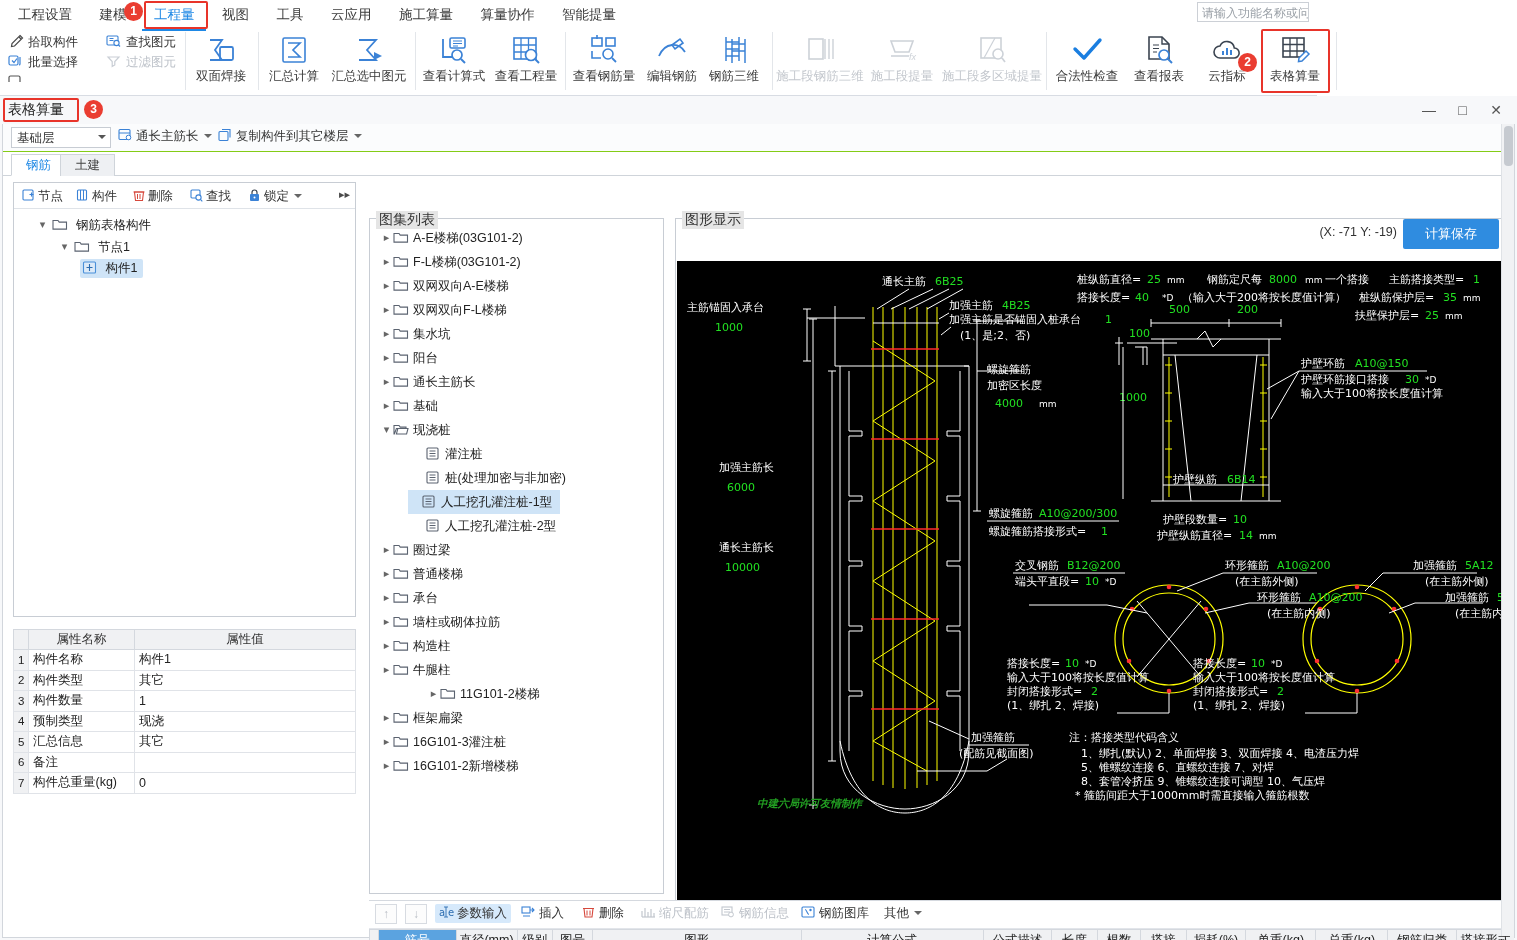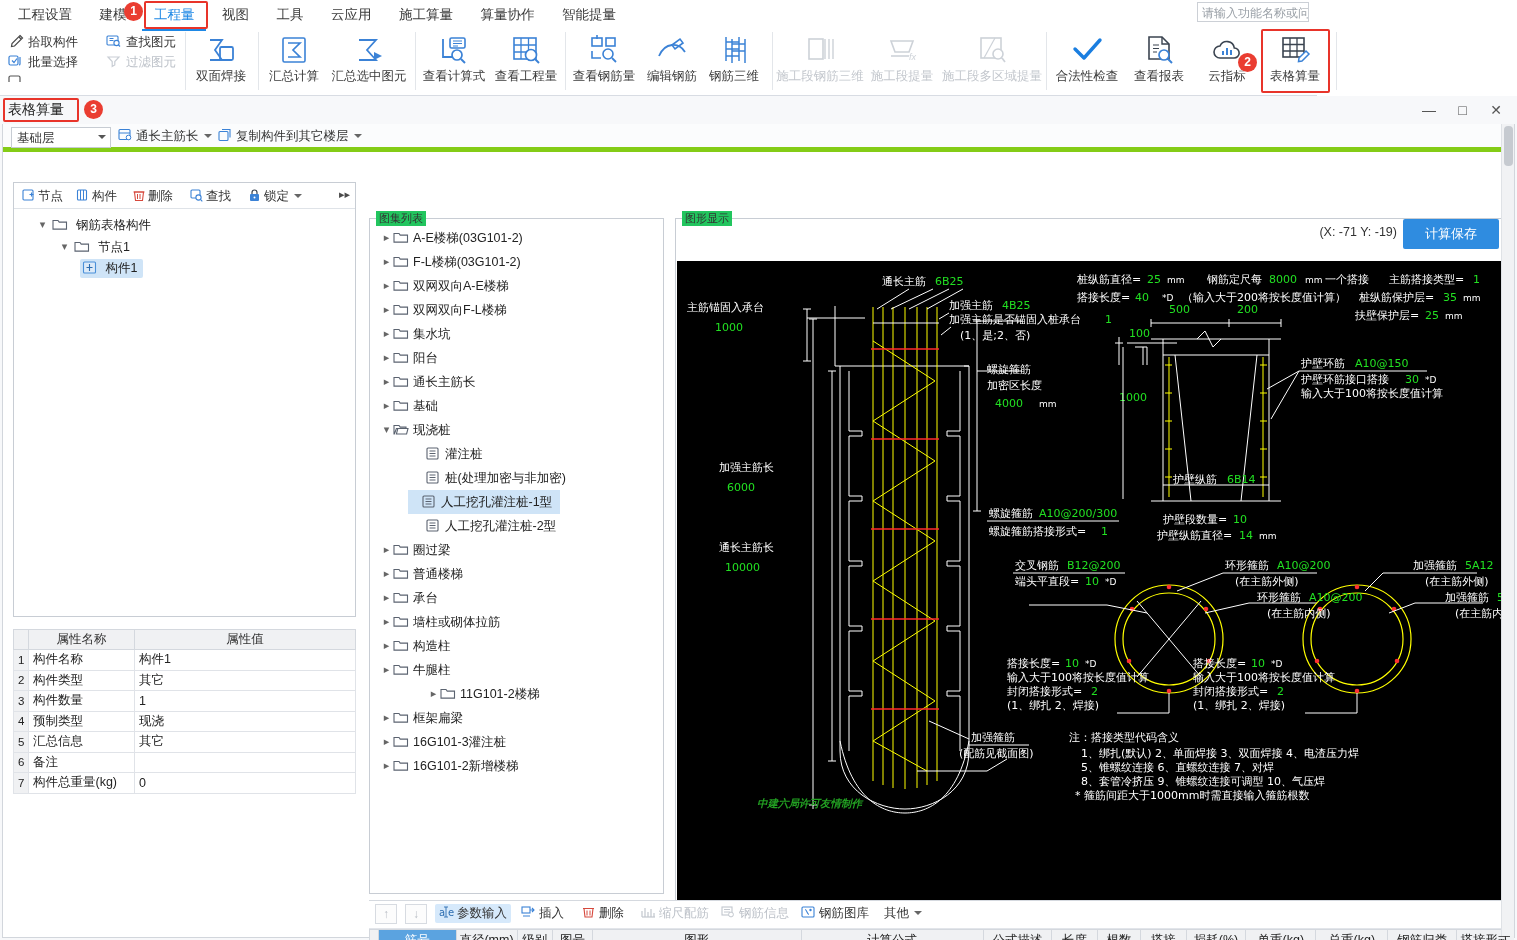--- a/index.html
+++ b/index.html
@@ -32,34 +32,34 @@
                background:#fff; font-size:12px; color:#9aa0a7; padding:2px 4px; line-height:16px; overflow:hidden; white-space:nowrap;}
 
   
   #subwin { position:absolute; left:0; top:96px; width:1517px; height:844px; background:#f7f8fa; }
   #subtitle { position:relative; height:30px; }
   #subtitle .t { position:absolute; left:8px; top:5px; font-size:14px; color:#222; }
   .wbtns { position:absolute; right:6px; top:4px; }
   .wbtn { display:inline-block; width:30px; height:22px; text-align:center; line-height:20px; font-size:14px; color:#555; cursor:default;}
   #subbody { position:absolute; left:2px; top:28px; width:1513px; height:814px; background:#fff; border:1px solid #d2d6dc; border-top:none; }
 
-  #toolrow { position:relative; height:28px; border-bottom:5px solid #84cc16; background:#fbfcfd; }
+  #toolrow { position:relative; height:28px; border-bottom:1px solid #84cc16; background:#fbfcfd; }
   .combo { position:absolute; left:8px; top:3px; width:100px; height:21px; border:1px solid #c7ccd3; background:#fff;
            font-size:12.5px; padding:2px 14px 2px 5px; color:#333; }
   .combo .ca { position:absolute; right:4px; top:7px; border-left:4px solid transparent; border-right:4px solid transparent; border-top:4px solid #555;}
   .tcmd { position:absolute; top:4px; font-size:12.5px; color:#333; white-space:nowrap; cursor:default;}
   .tcmd .si { display:inline-block; width:15px; height:14px; vertical-align:-2px; margin-right:3px;}
   .caret { display:inline-block; border-left:4px solid transparent; border-right:4px solid transparent; border-top:4px solid #666; vertical-align:2px; margin-left:5px;}
 
   #tabrow { position:relative; height:24px; background:#fff; border-bottom:1px solid #cfd4da; }
   .ptab { position:absolute; top:2px; height:22px; line-height:21px; padding:0 14px; font-size:12.5px; cursor:default;
           border:1px solid #cfd4da; border-bottom:none; background:#eef0f3; color:#444; }
   .ptab.sel { background:#fff; color:#1e88e5; border-bottom:1px solid #fff; }
   .frame { position:absolute; border:1px solid #c8cdd4; }
-  .frame-lbl { position:absolute; top:-8px; left:6px; background:#22c55e; padding:0 3px; font-size:11px; color:#333;text-align:right; }
+  .frame-lbl { position:absolute; top:-8px; left:6px; background:#e5e5e5; padding:0 3px; font-size:14px; color:#333;text-align:right; }
 
   
   #ltool { position:absolute; left:0; top:0; width:100%; height:26px; border-bottom:1px solid #dfe3e8; background:#fff;}
   .ltcmd { position:absolute; top:5px; font-size:12.5px; color:#333; white-space:nowrap; cursor:default;}
   .ltcmd .si { display:inline-block; width:14px; height:13px; vertical-align:-2px; margin-right:2px;}
   .tnode { position:absolute; font-size:12.5px; color:#222; white-space:nowrap; cursor:default; height:19px; line-height:19px;}
   .tw { display:inline-block; width:13px; text-align:center; color:#666; font-size:9px; vertical-align:1px;}
   .ticon { display:inline-block; width:16px; height:13px; vertical-align:-2px; margin-right:4px;}
   .tsel { background:#cfe4f7; padding:0 5px 0 0; border-radius:2px;}
 
@@ -339,20 +339,24 @@
             </svg></span><span>通长主筋长</span><span class="caret"></span>
       </span>
       <span class="tcmd" style="left:215px;">
         <span class="si"><svg width="15" height="14" viewBox="0 0 15 14">
               <rect x="1" y="3.5" width="9" height="9" rx="1" fill="none" stroke="#3b82d6" stroke-width="1.1"></rect>
               <path d="M4 1.5h8v8" fill="none" stroke="#3b82d6" stroke-width="1.1"></path>
             </svg></span><span>复制构件到其它楼层</span><span class="caret"></span>
       </span>
     </div>
 
+    <div id="tabrow">
+      <div class="ptab sel" style="left:8px;">钢筋</div>
+      <div class="ptab" style="left:57px;">土建</div>
+    </div>
 
     <div class="frame" style="left:10px;top:58px;width:343px;height:435px;">
       <div id="ltool">
         <span class="ltcmd" style="left:8px;">
           <span class="si"><svg width="14" height="13" viewBox="0 0 14 13">
                 <rect x="1" y="1" width="10" height="10" rx="1" fill="none" stroke="#3b82d6" stroke-width="1.1"></rect>
                 <path d="M7.5 5.5h4M9.5 3.5v4" stroke="#3b82d6" stroke-width="1.1"></path>
               </svg></span><span>节点</span>
         </span>
         <span class="ltcmd" style="left:62px;">

